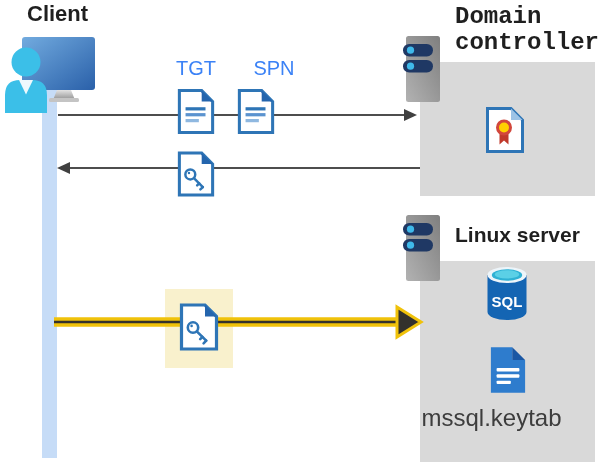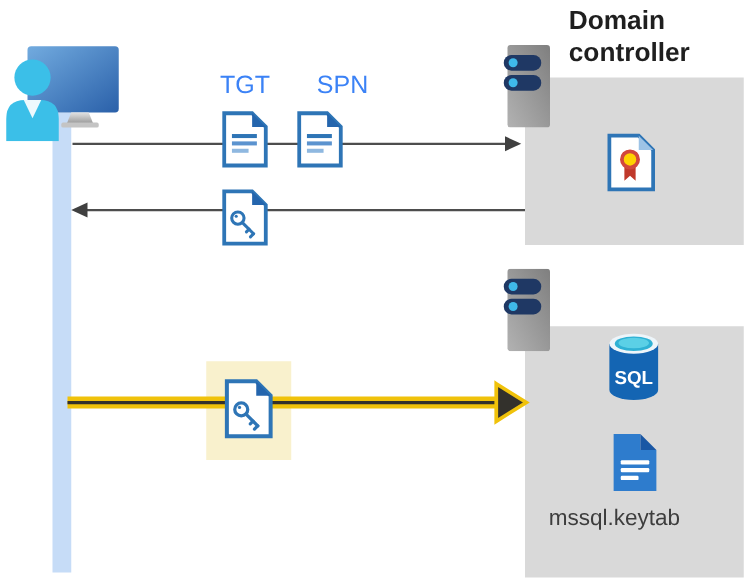--- a/index.html
+++ b/index.html
@@ -4,29 +4,29 @@
 <style>
   * { margin:0; padding:0; box-sizing:border-box; }
   html,body { background:#ffffff; }
   body { font-family:"Liberation Sans", sans-serif; }
   .canvas { position:relative; width:600px; height:468px; background:#ffffff; overflow:hidden; }
   .abs { position:absolute; }
   .z1 { z-index:1; } .z2 { z-index:2; } .z3 { z-index:3; }
 
   .node-label { font-weight:bold; color:#1f1f1f; }
   .client-label { left:27px; top:1px; font-size:22px; }
-  .dc-label { left:455px; top:4px; width:132px; font-size:21px; line-height:26px; }
+  .dc-label { left:455px; top:4px; width:132px; font-size:24px; line-height:26px;font-family:Liberation Mono, monospace; }
   .lx-label { left:455px; top:223px; width:140px; font-size:21px; }
 
   .ticket-label { color:#3b82f6; font-size:20px; text-align:center; width:44px; top:57px; }
   .tgt-label { left:174px; }
   .spn-label { left:252px; }
 
   .keytab-label { left:420px; top:404px; width:143px; text-align:center;
-                  font-size:18px; color:#3d3d3d; }
+                  font-size:24px; color:#3d3d3d; }
 
   .lifeline { left:42px; top:90px; width:15px; height:368px; background:#c6dcf7; }
   .gray-box { background:#d9d9d9; }
   .dc-box { left:420px; top:62px; width:175px; height:134px; }
   .lx-box { left:420px; top:261px; width:175px; height:201px; }
   .highlight-box { left:165px; top:289px; width:68px; height:79px; background:#f9f1cd; }
 
   .arrow-layer { left:0; top:0; }
 
   .icon { display:block; }
@@ -67,20 +67,21 @@
       <line x1="69" y1="168" x2="420" y2="168" stroke="#4d4d4d" stroke-width="1.8"></line>
       <polygon points="70,162 70,174 57,168" fill="#404040"></polygon>
     </g>
     <g>
       <line x1="54" y1="322" x2="399" y2="322" stroke="#f0c20a" stroke-width="9.5"></line>
       <line x1="54" y1="322" x2="399" y2="322" stroke="#33312c" stroke-width="2.6"></line>
       <polygon points="397,307 421,322 397,337" fill="#33312c" stroke="#f0c20a" stroke-width="3"></polygon>
     </g>
   </svg>
 
+  <div class="abs z3 node-label client-label">Client</div>
 
   <svg class="abs z3 icon" style="left:2px; top:35px;" width="96" height="78" viewBox="0 0 96 78">
     <rect x="20" y="2" width="73" height="53" rx="3" fill="url(#gradMonitor)"></rect>
     <polygon points="55,55 69,55 73,65 51,65" fill="url(#gradStand)"></polygon>
     <rect x="47" y="63" width="30" height="4" rx="1.5" fill="#c4c4c4"></rect>
     <g>
       <circle cx="24" cy="27" r="14.5" fill="#3bbfe8"></circle>
       <path d="M3 78 V60 Q3 45 18 45 H30 Q45 45 45 60 V78 Z" fill="#3bbfe8"></path>
       <path d="M17 45 L24 59.5 L31 45 Z" fill="#eef9fd"></path>
     </g>
@@ -145,20 +146,21 @@
     <circle cx="19" cy="21.5" r="6.5" fill="#ffd100" stroke="#d2473c" stroke-width="3"></circle>
   </svg>
 
   <svg class="abs z3 icon" style="left:402px; top:215px;" width="38" height="66" viewBox="0 0 38 66">
     <rect x="4" y="0" width="34" height="66" rx="2.5" fill="url(#gradServer)"></rect>
     <rect x="1" y="8" width="30" height="12.5" rx="6.2" fill="#1f3864"></rect>
     <circle cx="8.5" cy="14.2" r="3.6" fill="#3fb9ea"></circle>
     <rect x="1" y="24" width="30" height="12.5" rx="6.2" fill="#1f3864"></rect>
     <circle cx="8.5" cy="30.2" r="3.6" fill="#3fb9ea"></circle>
   </svg>
+  <div class="abs z3 node-label lx-label">Linux server</div>
 
   <svg class="abs z3 icon" style="left:486px; top:266px;" width="42" height="56" viewBox="0 0 42 56">
     <path d="M1.5 9 V46 A19.5 8 0 0 0 40.5 46 V9 Z" fill="#1465b3"></path>
     <ellipse cx="21" cy="9" rx="19.5" ry="8" fill="#edf5fa"></ellipse>
     <ellipse cx="21" cy="9" rx="15.2" ry="5.8" fill="#2fb1d4"></ellipse>
     <ellipse cx="21" cy="8.4" rx="12.2" ry="4.2" fill="#5bd0e6"></ellipse>
     <text x="21" y="41" text-anchor="middle" font-family="Liberation Sans, sans-serif" font-size="15" font-weight="bold" fill="#ffffff">SQL</text>
   </svg>
 
   <svg class="abs z3 icon" style="left:489px; top:344px;" width="38" height="52" viewBox="0 0 40 52">

